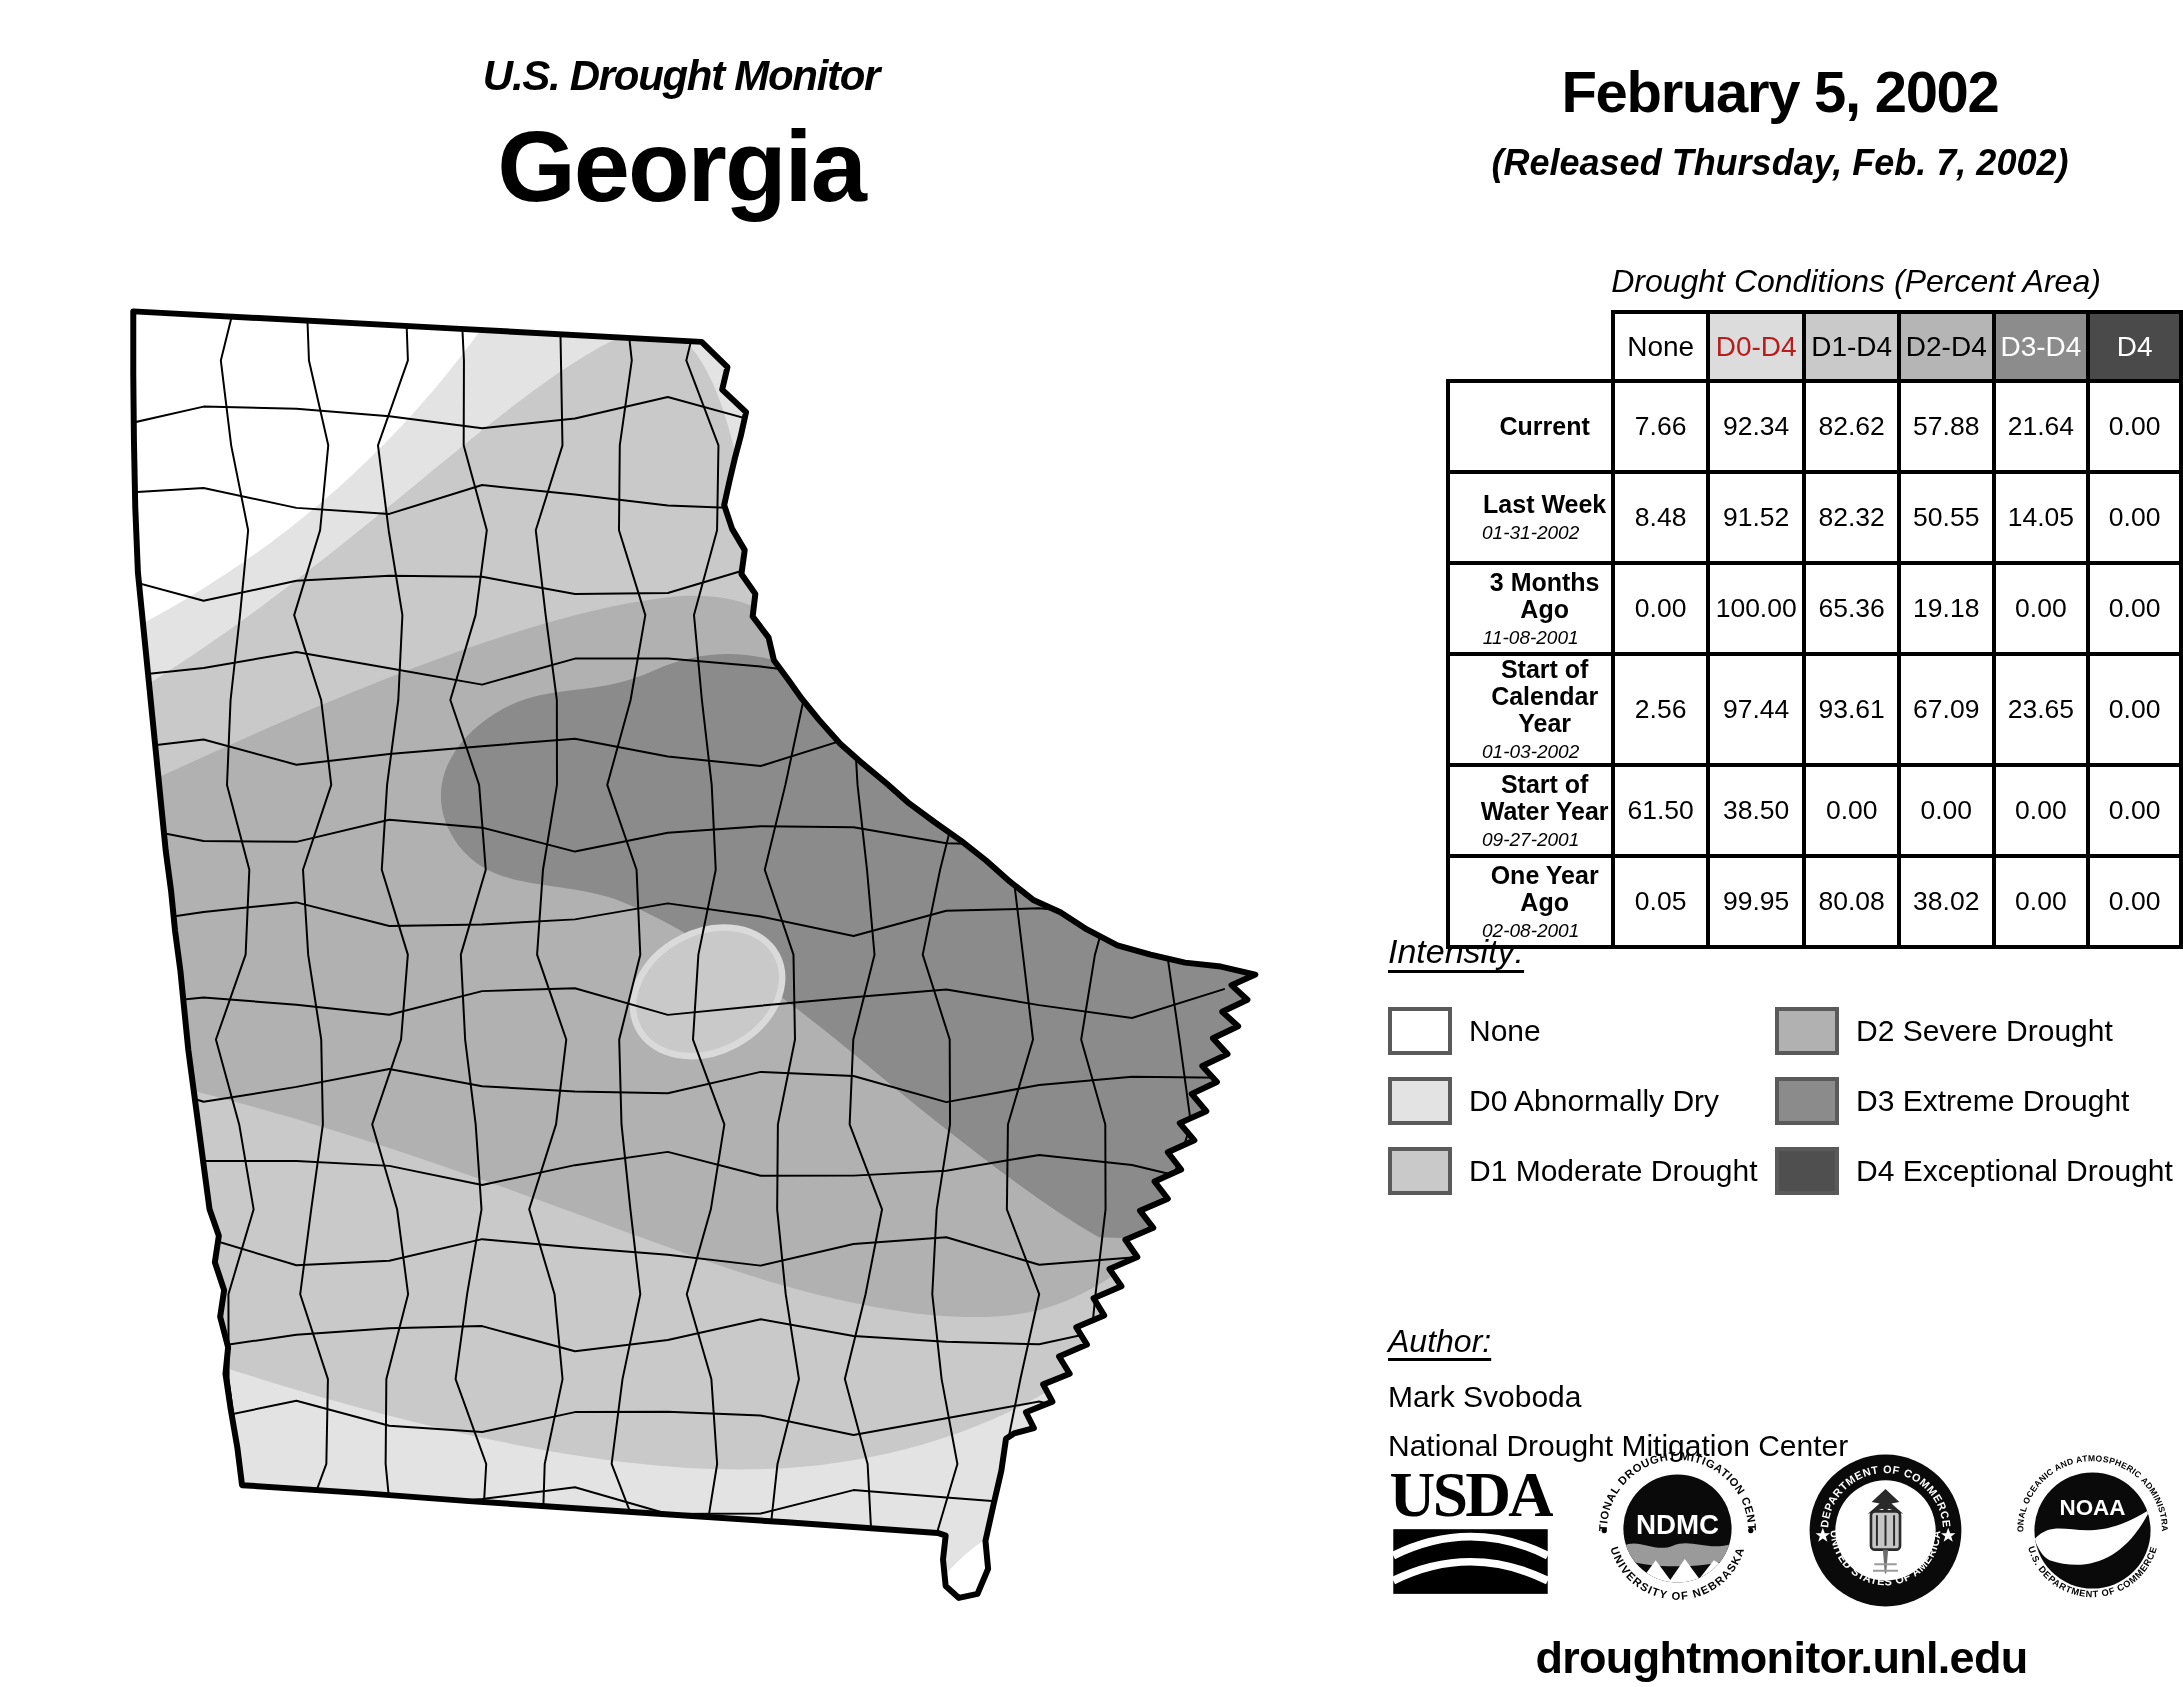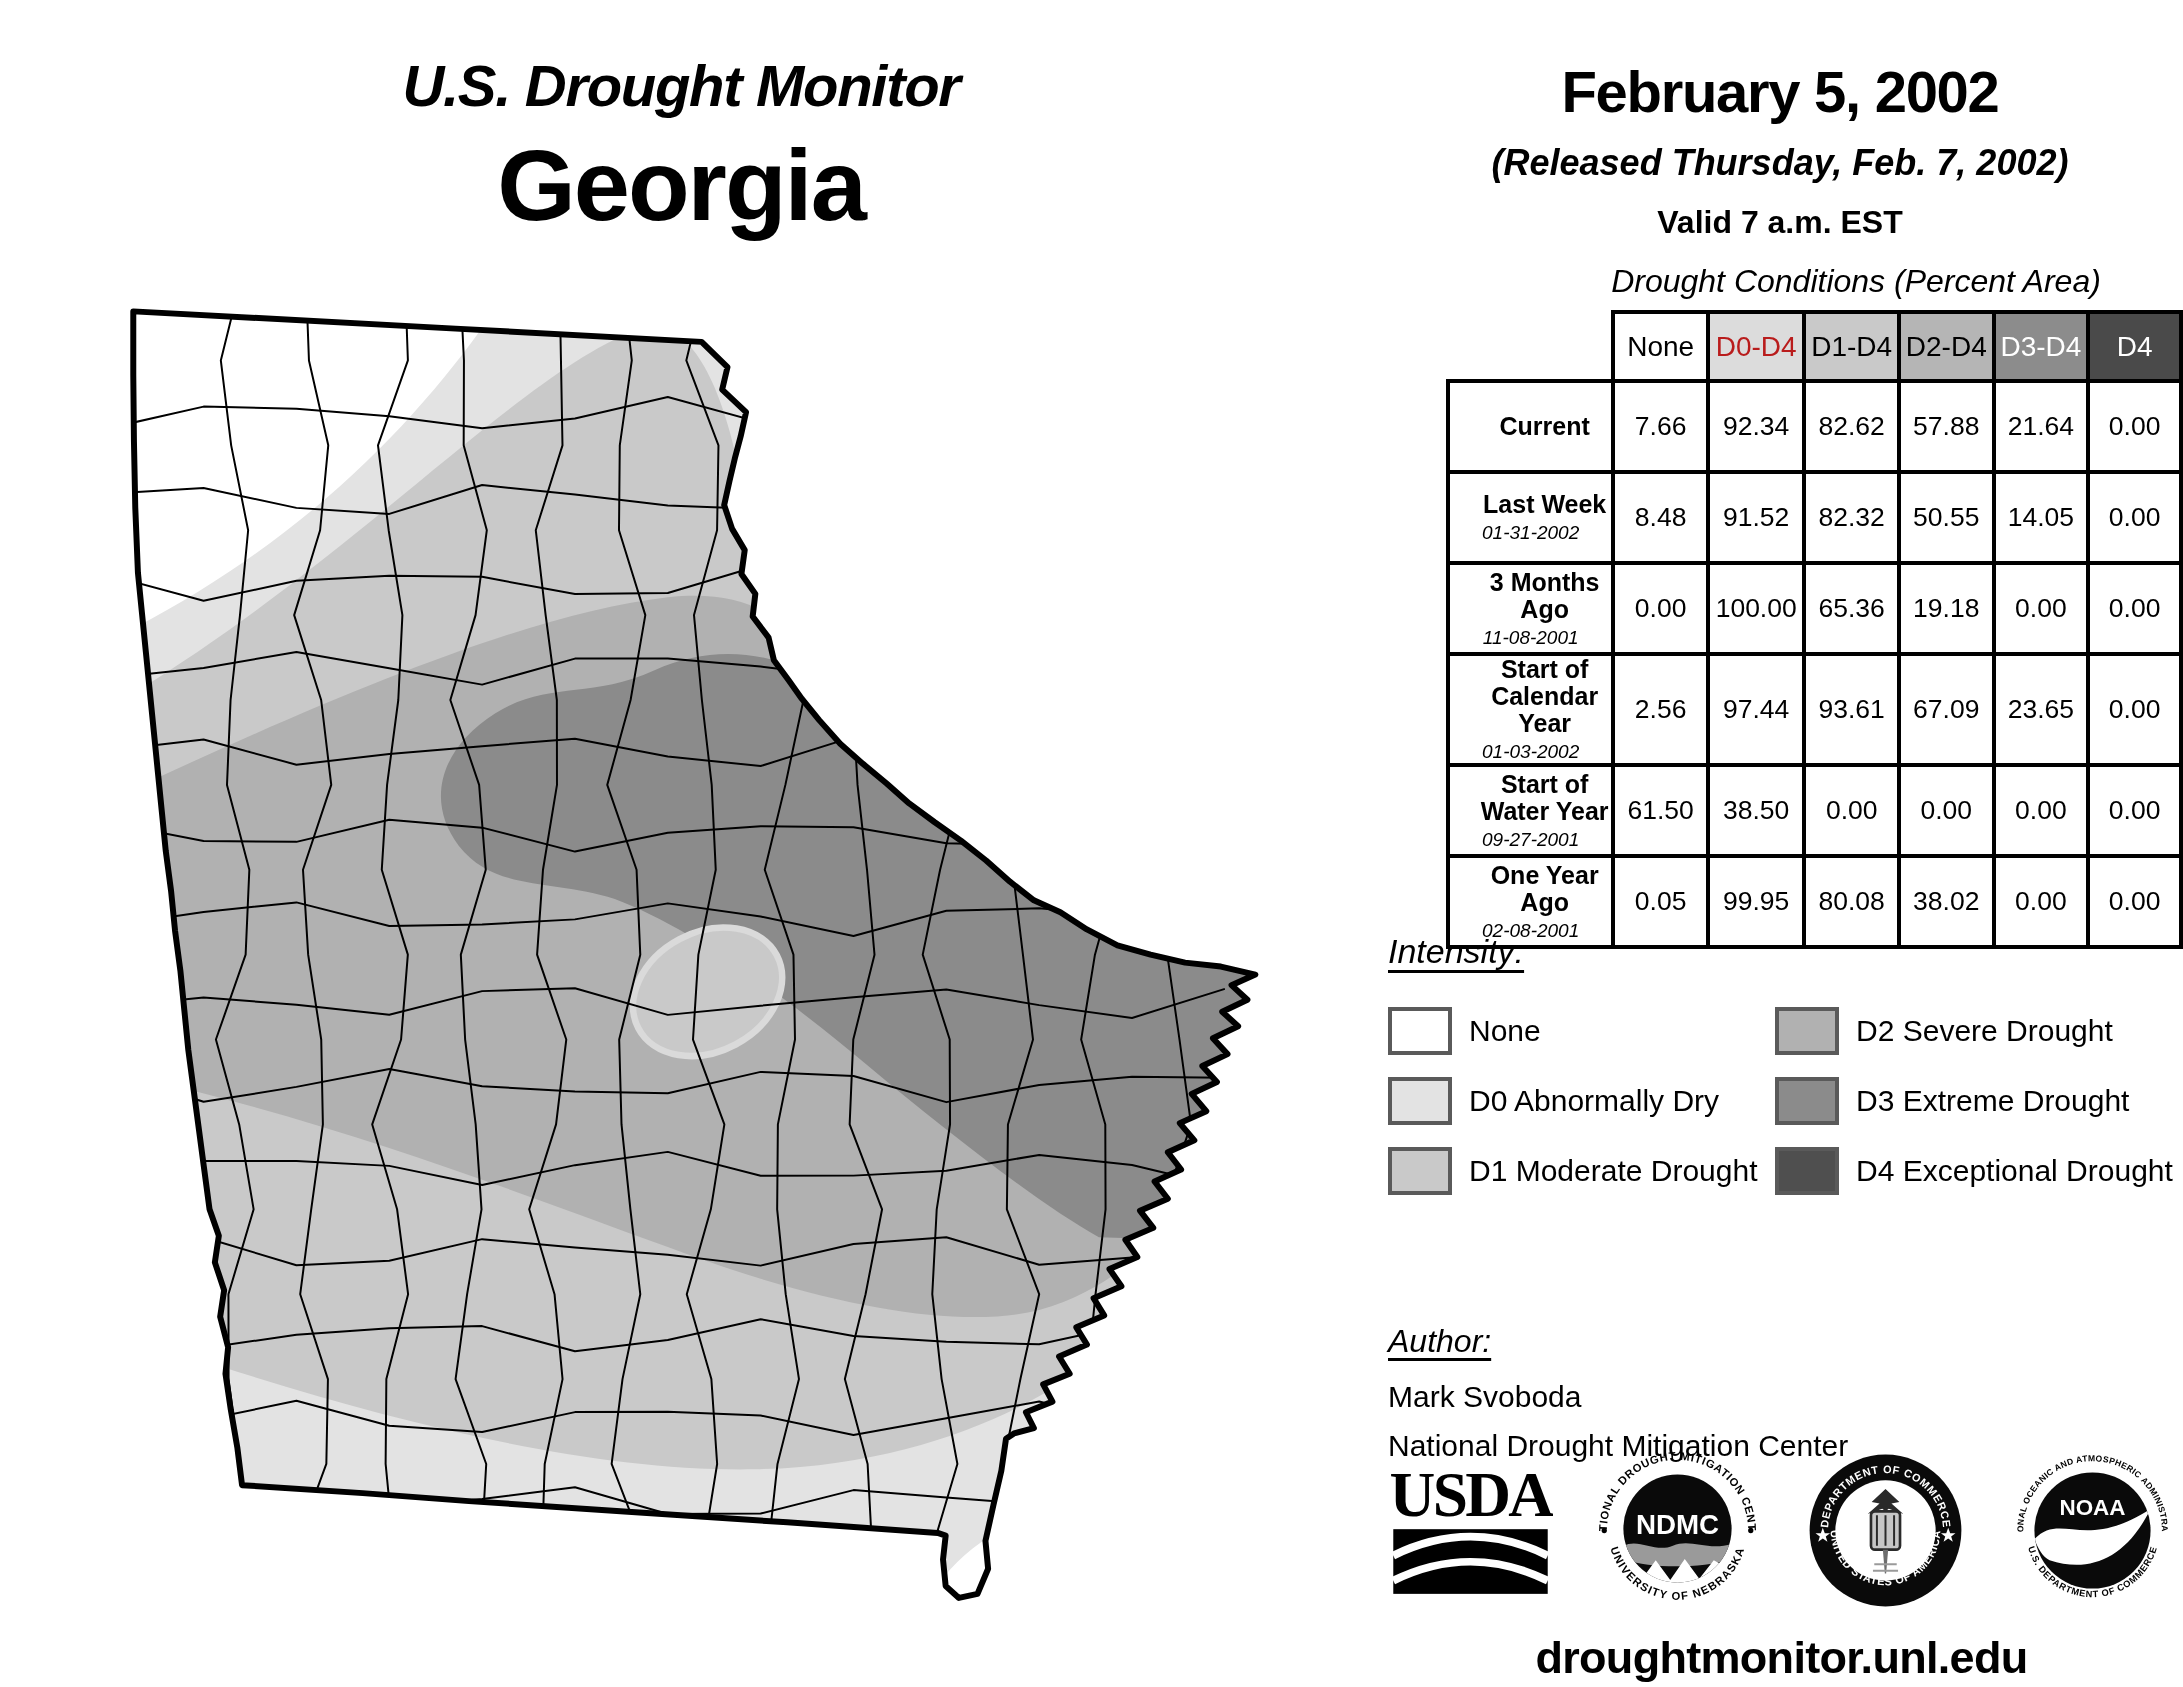--- a/index.html
+++ b/index.html
@@ -1,20 +1,20 @@
 <!DOCTYPE html>
 <html style="font-size:10.6px"><head>
 <meta charset="utf-8">
 <style>
   html,body{margin:0;padding:0;background:#fff;}
   .page{position:relative;width:2183px;height:1687px;background:#fff;overflow:hidden;
         font-family:"Liberation Sans",sans-serif;color:#000;}
   
   .title-block{position:absolute;left:218px;top:52px;width:926px;text-align:center;}
-  .title-app{font-size:58px;font-weight:bold;font-style:italic;letter-spacing:-1.3px;}
+  .title-app{font-size:42px;font-weight:bold;font-style:italic;letter-spacing:-1.3px;}
   .title-region{font-size:101px;font-weight:bold;margin-top:9.3px;letter-spacing:-2px;}
   .date-block{position:absolute;left:1403px;top:58px;width:754px;text-align:center;}
   .date-main{font-size:58px;font-weight:bold;letter-spacing:-1.3px;}
   .date-released{font-size:36px;font-weight:bold;font-style:italic;margin-top:17px;}
   .date-valid{font-size:32px;font-weight:bold;margin-top:20px;}
   
   .cond-title{position:absolute;left:1522px;top:263px;width:668px;text-align:center;
               font-size:32px;font-style:italic;}
   .cond-table{position:absolute;left:1446px;top:310px;border-collapse:collapse;}
   .cond-table td,.cond-table th{border:4px solid #000;text-align:center;vertical-align:middle;
@@ -128,21 +128,20 @@
   </div>
 
   <div class="title-block">
     <div class="title-app">U.S. Drought Monitor</div>
     <div class="title-region">Georgia</div>
   </div>
 
   <div class="date-block">
     <div class="date-main">February 5, 2002</div>
     <div class="date-released">(Released Thursday, Feb. 7, 2002)</div>
-    <div class="date-valid">Valid 7 a.m. EST</div>
   </div>
 
   <div class="cond-title">Drought Conditions (Percent Area)</div>
 
   <table class="cond-table">
     <thead>
       <tr>
         <td class="corner"></td>
         <th style="background: rgb(255, 255, 255); color: rgb(0, 0, 0);">None</th>
         <th style="background: rgb(220, 220, 220); color: #b91c1c;">D0-D4</th>

